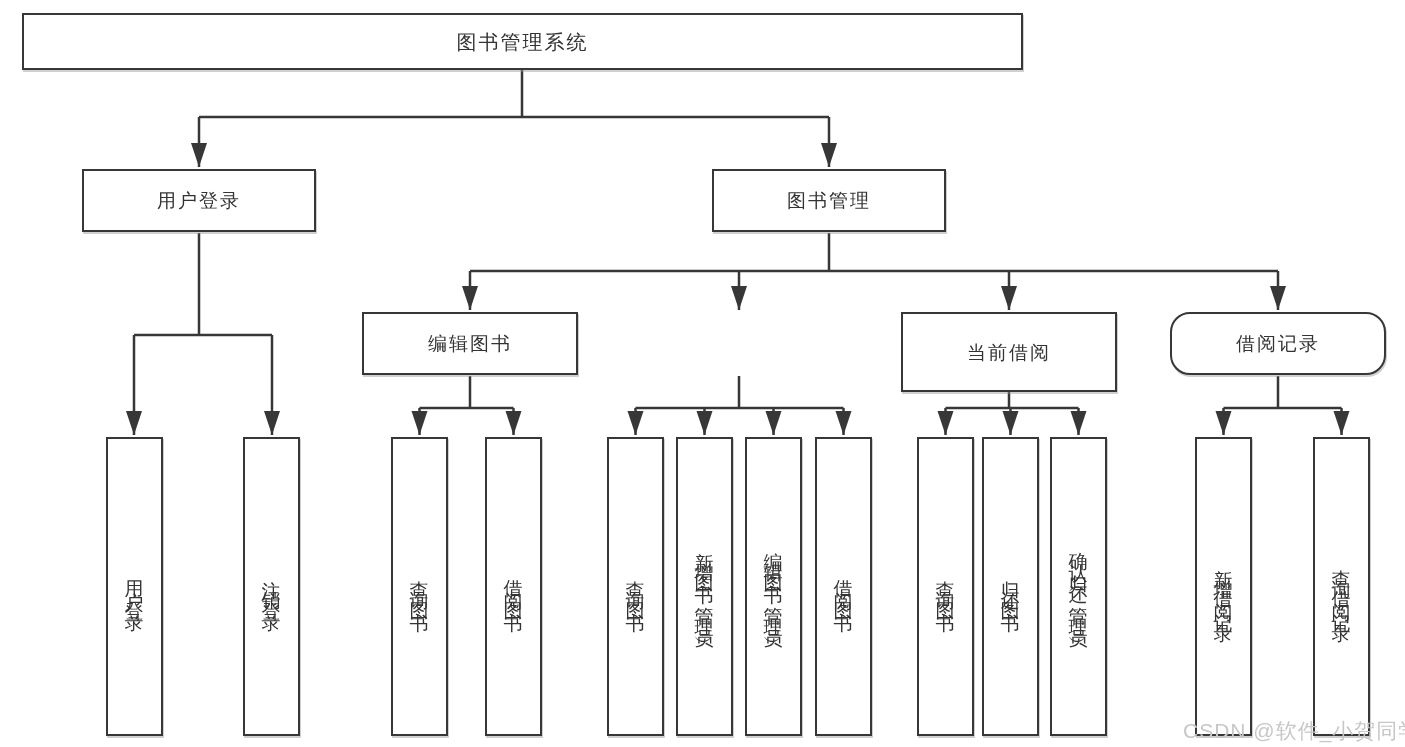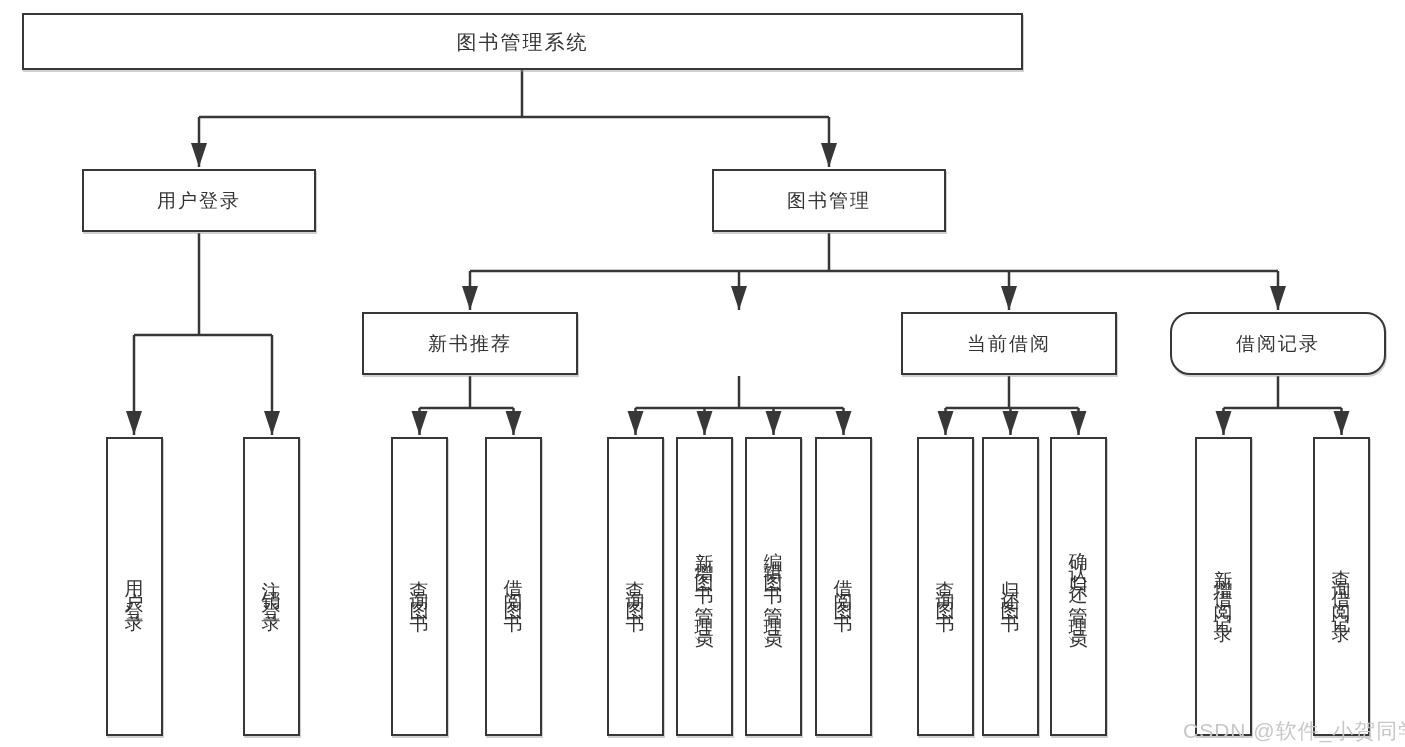--- a/index.html
+++ b/index.html
@@ -93,23 +93,23 @@
   </div>
 
   <div class="node h" style="left:82px;top:169px;width:234px;height:63px;">
     <span>用户登录</span>
   </div>
   <div class="node h" style="left:712px;top:169px;width:234px;height:63px;">
     <span>图书管理</span>
   </div>
 
   <div class="node h" style="left:362px;top:312px;width:216px;height:63px;">
-    <span>新书推荐</span>
+    <span>编辑图书</span>
   </div>
-  <div class="node h" style="left:901px;top:312px;width:216px;height:63px;justify-content:center;">
+  <div class="node h" style="left:901px;top:312px;width:216px;height:80px;justify-content:center;">
     <span>当前借阅</span>
   </div>
   <div class="node h" style="left:1170px;top:312px;width:216px;height:63px;border-radius:20px;">
     <span>借阅记录</span>
   </div>
 
   <div class="node v" style="left:106px;top:437px;width:57px;height:299px;">
     <span>用户登录</span>
   </div>
   <div class="node v" style="left:243px;top:437px;width:57px;height:299px;">

